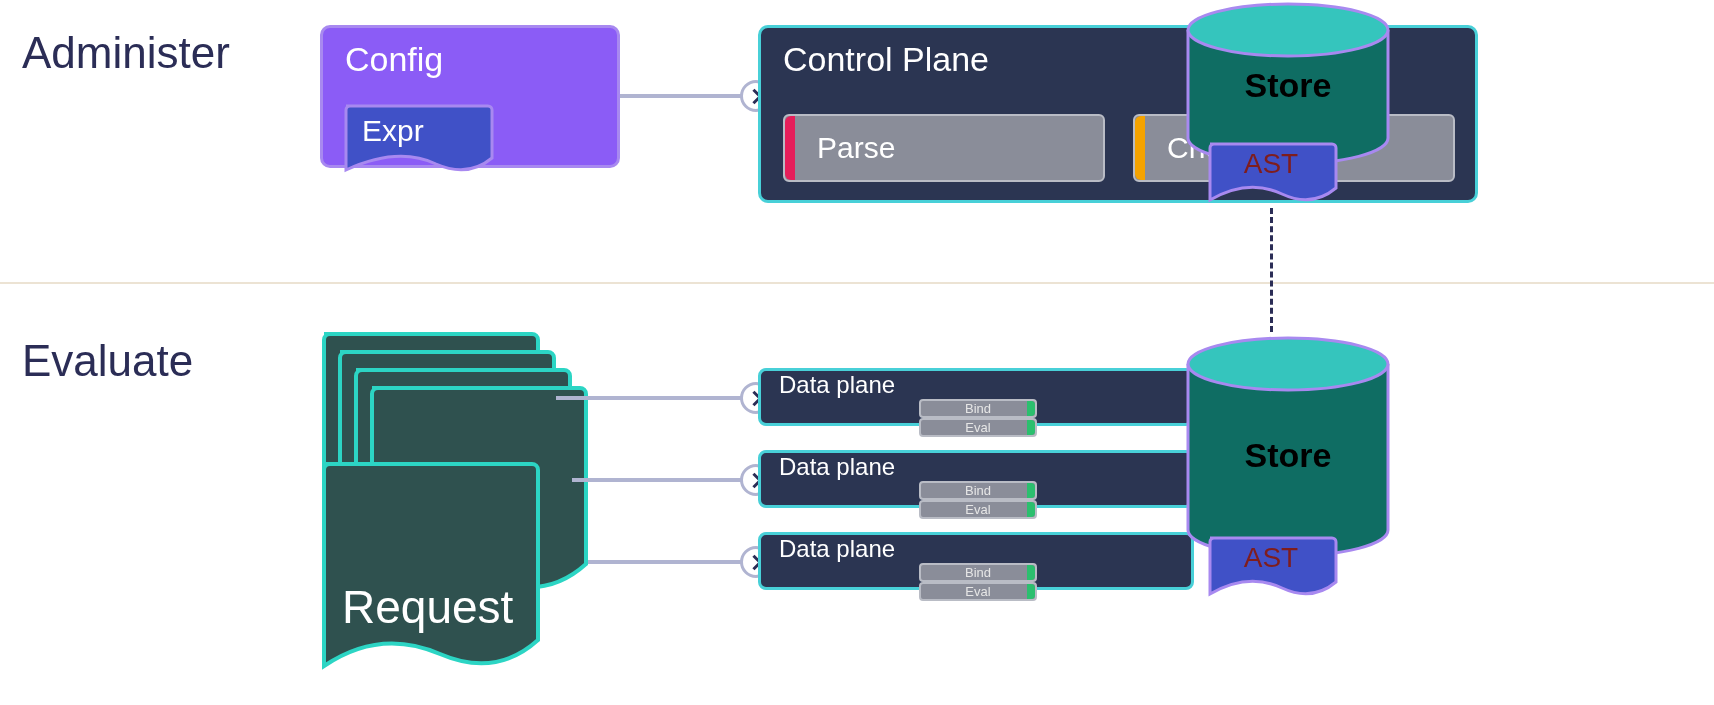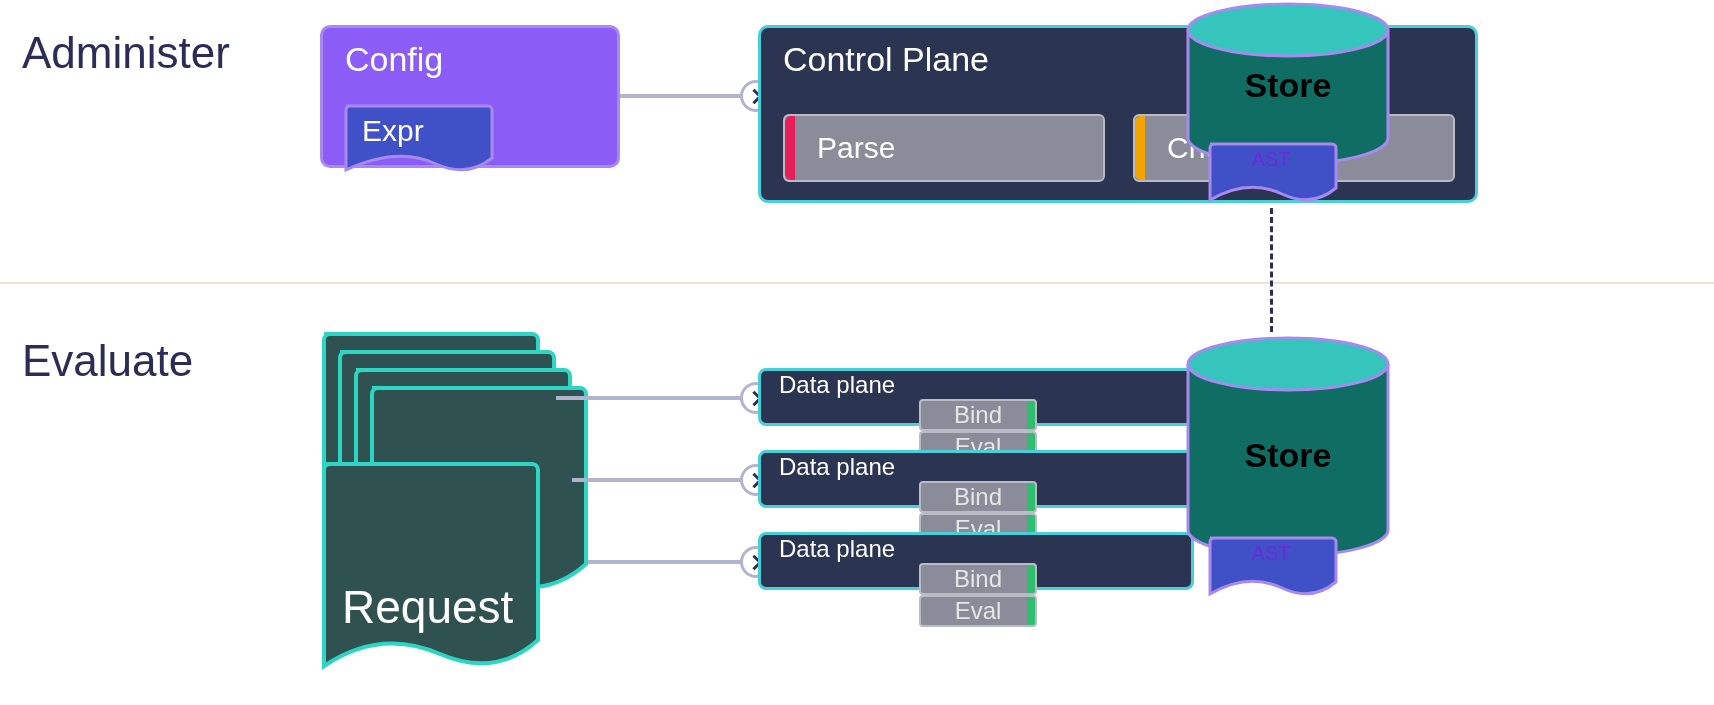--- a/index.html
+++ b/index.html
@@ -41,38 +41,38 @@
   .phase .stripe { position: absolute; left: 0; top: 0; bottom: 0; width: 10px; border-radius: 6px 0 0 6px; }
   .stripe.red { background: #e61e5a; }
   .stripe.orange { background: #f5a300; }
 
   
   .cyl { position: absolute; width: 220px; }
   .cyl svg { display: block; }
   .cyl .store-lbl { position: absolute; width: 100%; text-align: center; color: #000000; font-size: 34px; font-weight: bold; }
   .ast-tag { position: absolute; width: 134px; height: 70px; }
   .ast-tag svg { position: absolute; inset: 0; }
-  .ast-tag .lbl { position: absolute; width: 100%; text-align: center; top: 10px; color: #6d28d9; font-size: 20px; }
+  .ast-tag .lbl { position: absolute; width: 100%; text-align: center; top: 10px; color: #7f1d1d; font-size: 28px; }
 
   
   .dashed-v { position: absolute; border-left: 3px dashed #2b2d56; }
 
   
   .req-card { position: absolute; width: 224px; height: 230px; }
   .req-card svg { position: absolute; inset: 0; }
   .req-card .lbl { position: absolute; left: 26px; bottom: 52px; color: #fff; font-size: 46px; }
 
   
   .dp-row { position: absolute; left: 758px; width: 436px; height: 58px;
             background: #2b3552; border: 3px solid #48d0d8; border-radius: 8px;
             display: flex; align-items: center; padding: 0 14px 0 18px; color: #fff; flex-direction: column; }
   .dp-row .title { font-size: 24px; flex: 0 0 auto; margin-right: auto; }
   .dp-chip { width: 118px; height: 34px; border-radius: 4px; background: #8a8d99;
              border: 2px solid #b9bcc5; position: relative; display: flex; align-items: center;
-             justify-content: center; color: #e6e6e6; font-size: 24px; }
+             justify-content: center; color: #e6e6e6; font-size: 13px; }
   .dp-chip .gstripe { position: absolute; right: 0; top: 0; bottom: 0; width: 8px;
                       background: #2bbf6e; border-radius: 0 4px 4px 0; }
 
 </style>
 </head>
 <body>
 
 <div class="canvas">
 
   <div class="section-label" style="left:22px; top:336px;">Evaluate</div>

